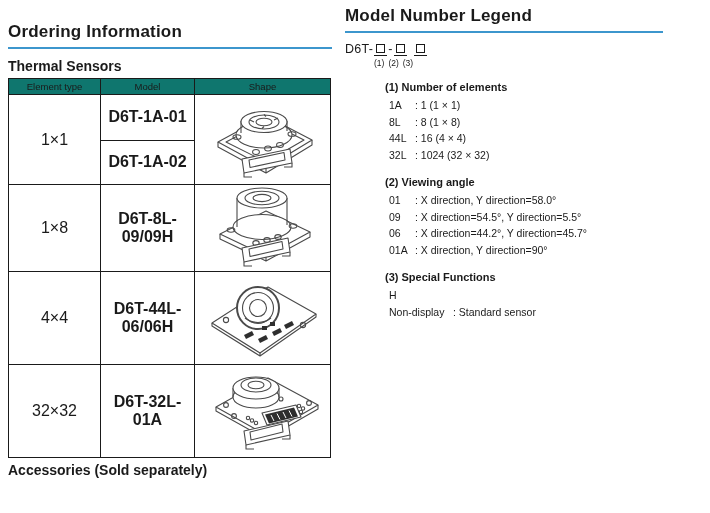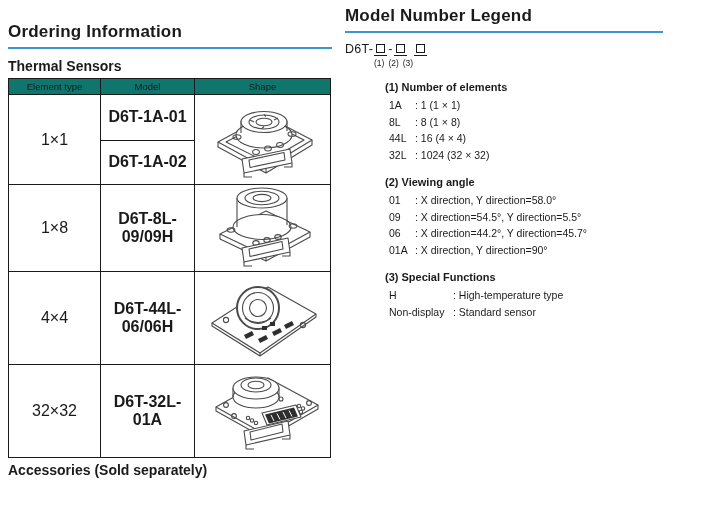--- a/index.html
+++ b/index.html
@@ -251,19 +251,18 @@
     <span class="desc">: X direction=44.2°, Y direction=45.7°</span>
   </div>
   <div class="legend-item">
     <span class="code">01A</span>
     <span class="desc">: X direction, Y direction=90°</span>
   </div>
 
   <div class="legend-heading">(3) Special Functions</div>
   <div class="legend-item">
     <span class="code wide">H</span>
-    <span class="desc">: High-temperature type</span>
   </div>
   <div class="legend-item">
     <span class="code wide">Non-display</span>
     <span class="desc">: Standard sensor</span>
   </div>
 </div>
 
 </body></html>

